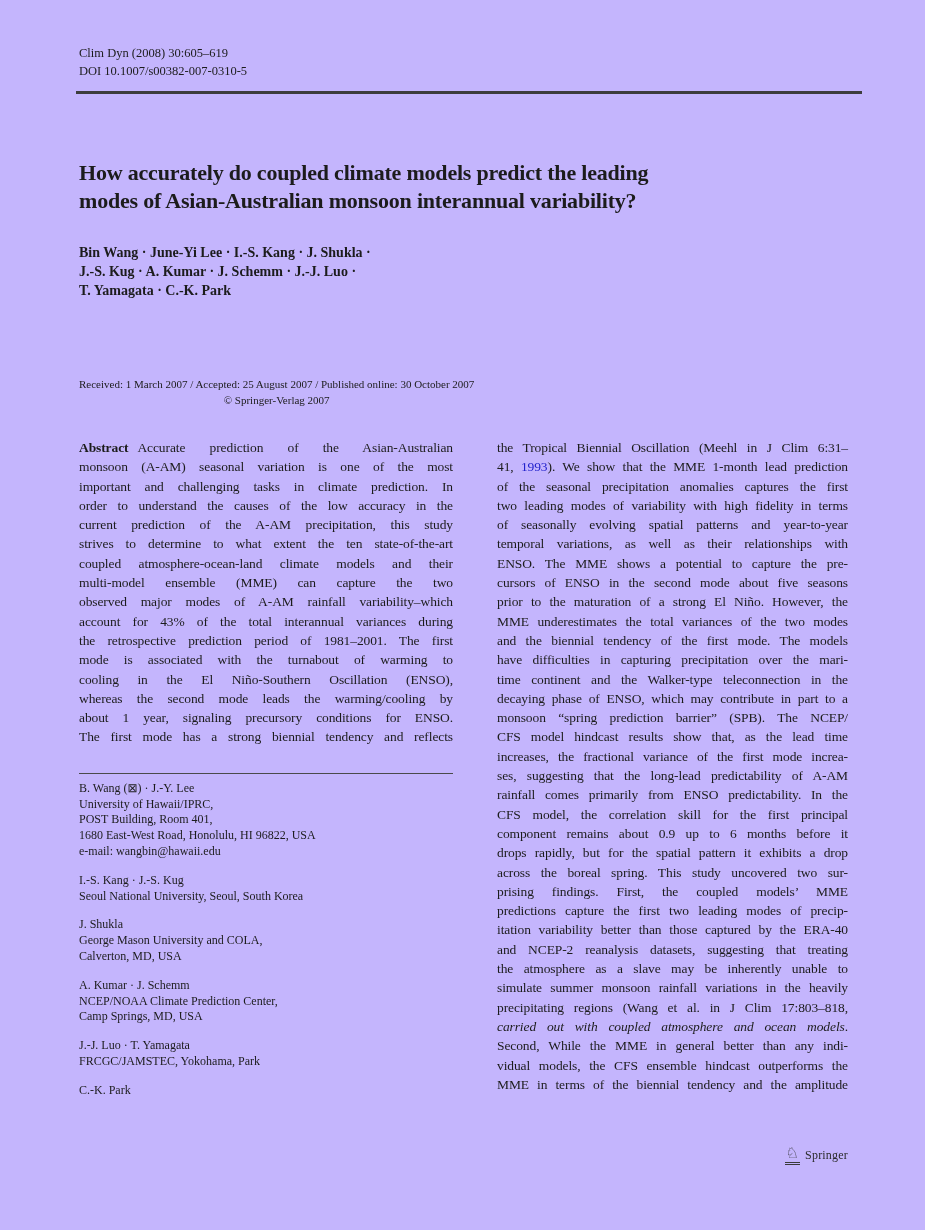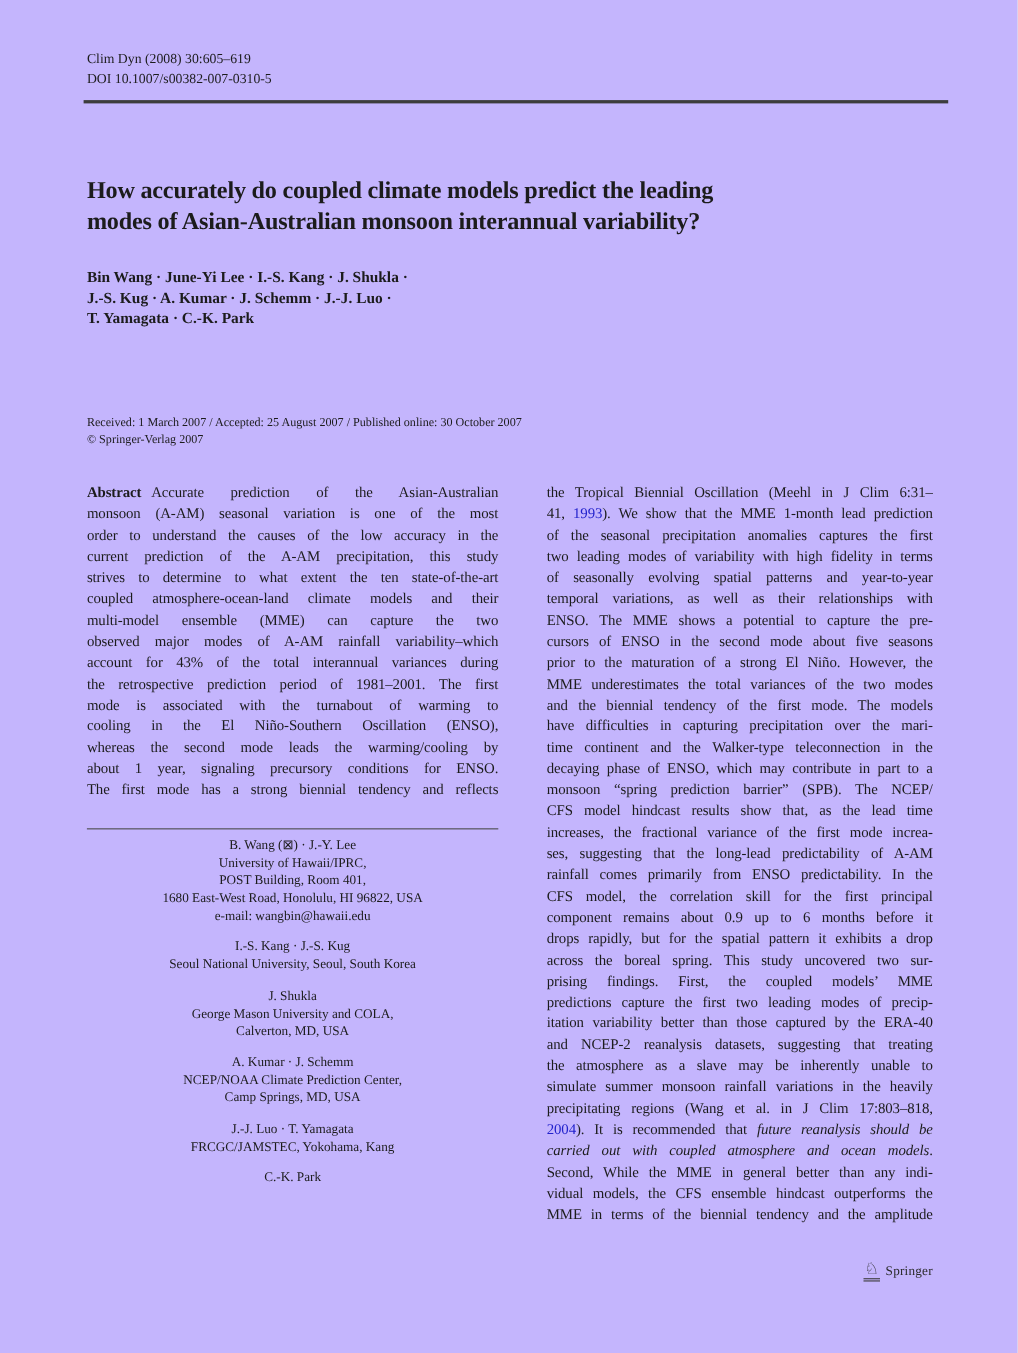--- a/index.html
+++ b/index.html
@@ -5,33 +5,33 @@
   html,body{margin:0;padding:0;background:#e8e8e8;}
   .page{
     position:relative;width:925px;height:1230px;background:#c4b5fd;
     font-family:"Liberation Serif", serif;color:#1c1c1c;overflow:hidden;
     margin:0 auto;
   }
   .header{position:absolute;left:79px;top:44px;font-size:12.5px;line-height:18px;}
   .rule{position:absolute;left:76px;top:91px;width:786px;height:3px;background:#3d3d3d;}
   .title{position:absolute;left:79px;top:159px;width:760px;font-size:22px;font-weight:bold;line-height:28px;letter-spacing:-0.2px;font-family:Liberation Serif, serif;}
   .authors{position:absolute;left:79px;top:243px;font-size:14px;font-weight:bold;line-height:19px;}
-  .meta{position:absolute;left:79px;top:376px;font-size:11px;line-height:16px;}
+  .meta{position:absolute;left:79px;top:376px;font-size:11px;line-height:16px;text-align:center;}
   .columns{position:absolute;left:79px;top:438px;width:769px;display:flex;gap:44px;}
   .col-left{width:374px;}
   .col-right{width:366px;}
   .jline{
     font-size:13.5px;line-height:19.3px;letter-spacing:-0.1px;
     text-align:justify;text-align-last:justify;hyphens:none;
   }
   .abslabel{font-weight:bold;margin-right:9px;}
   .italic{font-style:italic;}
   .link{color:#2222cc;cursor:pointer;}
   .foot-rule{margin-top:26px;width:374px;height:1px;background:#4a4a4a;}
-  .affiliations{margin-top:7px;font-size:12px;line-height:15.8px;text-align:center;}
+  .affiliations{margin-top:7px;font-size:12px;line-height:15.8px;}
   .affil-block{margin-bottom:13px;}
   .springer{position:absolute;top:1142px;right:77px;display:flex;align-items:center;gap:5px;height:26px;}
   .spr-mark{
     font-family:"DejaVu Sans", sans-serif;font-size:15px;line-height:16px;
     border-bottom:3px double #3a3a3a;padding:0 1px 1px 1px;color:#2b2b2b;
   }
   .spr-text{font-size:12px;color:#2b2b2b;letter-spacing:0.2px;}
 </style>
 </head>
 <body>
@@ -59,20 +59,21 @@
   <div class="meta">
     <div>Received: 1 March 2007 / Accepted: 25 August 2007 / Published online: 30 October 2007</div>
     <div>© Springer-Verlag 2007</div>
   </div>
 
   <div class="columns">
     <div class="col-left">
       <div>
           <div class="jline"><span class="abslabel">Abstract</span><span>Accurate prediction of the Asian-Australian</span></div>
           <div class="jline">monsoon (A-AM) seasonal variation is one of the most</div>
+          <div class="jline">important and challenging tasks in climate prediction. In</div>
           <div class="jline">order to understand the causes of the low accuracy in the</div>
           <div class="jline">current prediction of the A-AM precipitation, this study</div>
           <div class="jline">strives to determine to what extent the ten state-of-the-art</div>
           <div class="jline">coupled atmosphere-ocean-land climate models and their</div>
           <div class="jline">multi-model ensemble (MME) can capture the two</div>
           <div class="jline">observed major modes of A-AM rainfall variability–which</div>
           <div class="jline">account for 43% of the total interannual variances during</div>
           <div class="jline">the retrospective prediction period of 1981–2001. The first</div>
           <div class="jline">mode is associated with the turnabout of warming to</div>
           <div class="jline">cooling in the El Niño-Southern Oscillation (ENSO),</div>
@@ -98,21 +99,21 @@
             <div class="affil-line">George Mason University and COLA,</div>
             <div class="affil-line">Calverton, MD, USA</div>
           </div>
           <div class="affil-block">
             <div class="affil-line">A. Kumar · J. Schemm</div>
             <div class="affil-line">NCEP/NOAA Climate Prediction Center,</div>
             <div class="affil-line">Camp Springs, MD, USA</div>
           </div>
           <div class="affil-block">
             <div class="affil-line">J.-J. Luo · T. Yamagata</div>
-            <div class="affil-line">FRCGC/JAMSTEC, Yokohama, Kang</div>
+            <div class="affil-line">FRCGC/JAMSTEC, Yokohama, Park</div>
           </div>
           <div class="affil-block">
             <div class="affil-line">C.-K. Park</div>
           </div>
         </div>
     </div>
     <div class="col-right">
       <div>
           <div class="jline">the Tropical Biennial Oscillation (Meehl in J Clim 6:31–</div>
           <div class="jline"><span>41, </span><span class="link">1993</span><span>). We show that the MME 1-month lead prediction</span></div>
@@ -137,21 +138,20 @@
           <div class="jline">component remains about 0.9 up to 6 months before it</div>
           <div class="jline">drops rapidly, but for the spatial pattern it exhibits a drop</div>
           <div class="jline">across the boreal spring. This study uncovered two sur-</div>
           <div class="jline">prising findings. First, the coupled models’ MME</div>
           <div class="jline">predictions capture the first two leading modes of precip-</div>
           <div class="jline">itation variability better than those captured by the ERA-40</div>
           <div class="jline">and NCEP-2 reanalysis datasets, suggesting that treating</div>
           <div class="jline">the atmosphere as a slave may be inherently unable to</div>
           <div class="jline">simulate summer monsoon rainfall variations in the heavily</div>
           <div class="jline">precipitating regions (Wang et al. in J Clim 17:803–818,</div>
-          <div class="jline"><span class="link">2004</span><span>). It is recommended that </span><span class="italic">future reanalysis should be</span></div>
           <div class="jline"><span class="italic">carried out with coupled atmosphere and ocean models</span><span>.</span></div>
           <div class="jline">Second, While the MME in general better than any indi-</div>
           <div class="jline">vidual models, the CFS ensemble hindcast outperforms the</div>
           <div class="jline">MME in terms of the biennial tendency and the amplitude</div>
         </div>
     </div>
   </div>
 
   <div class="springer">
     <span class="spr-mark">♘</span>

